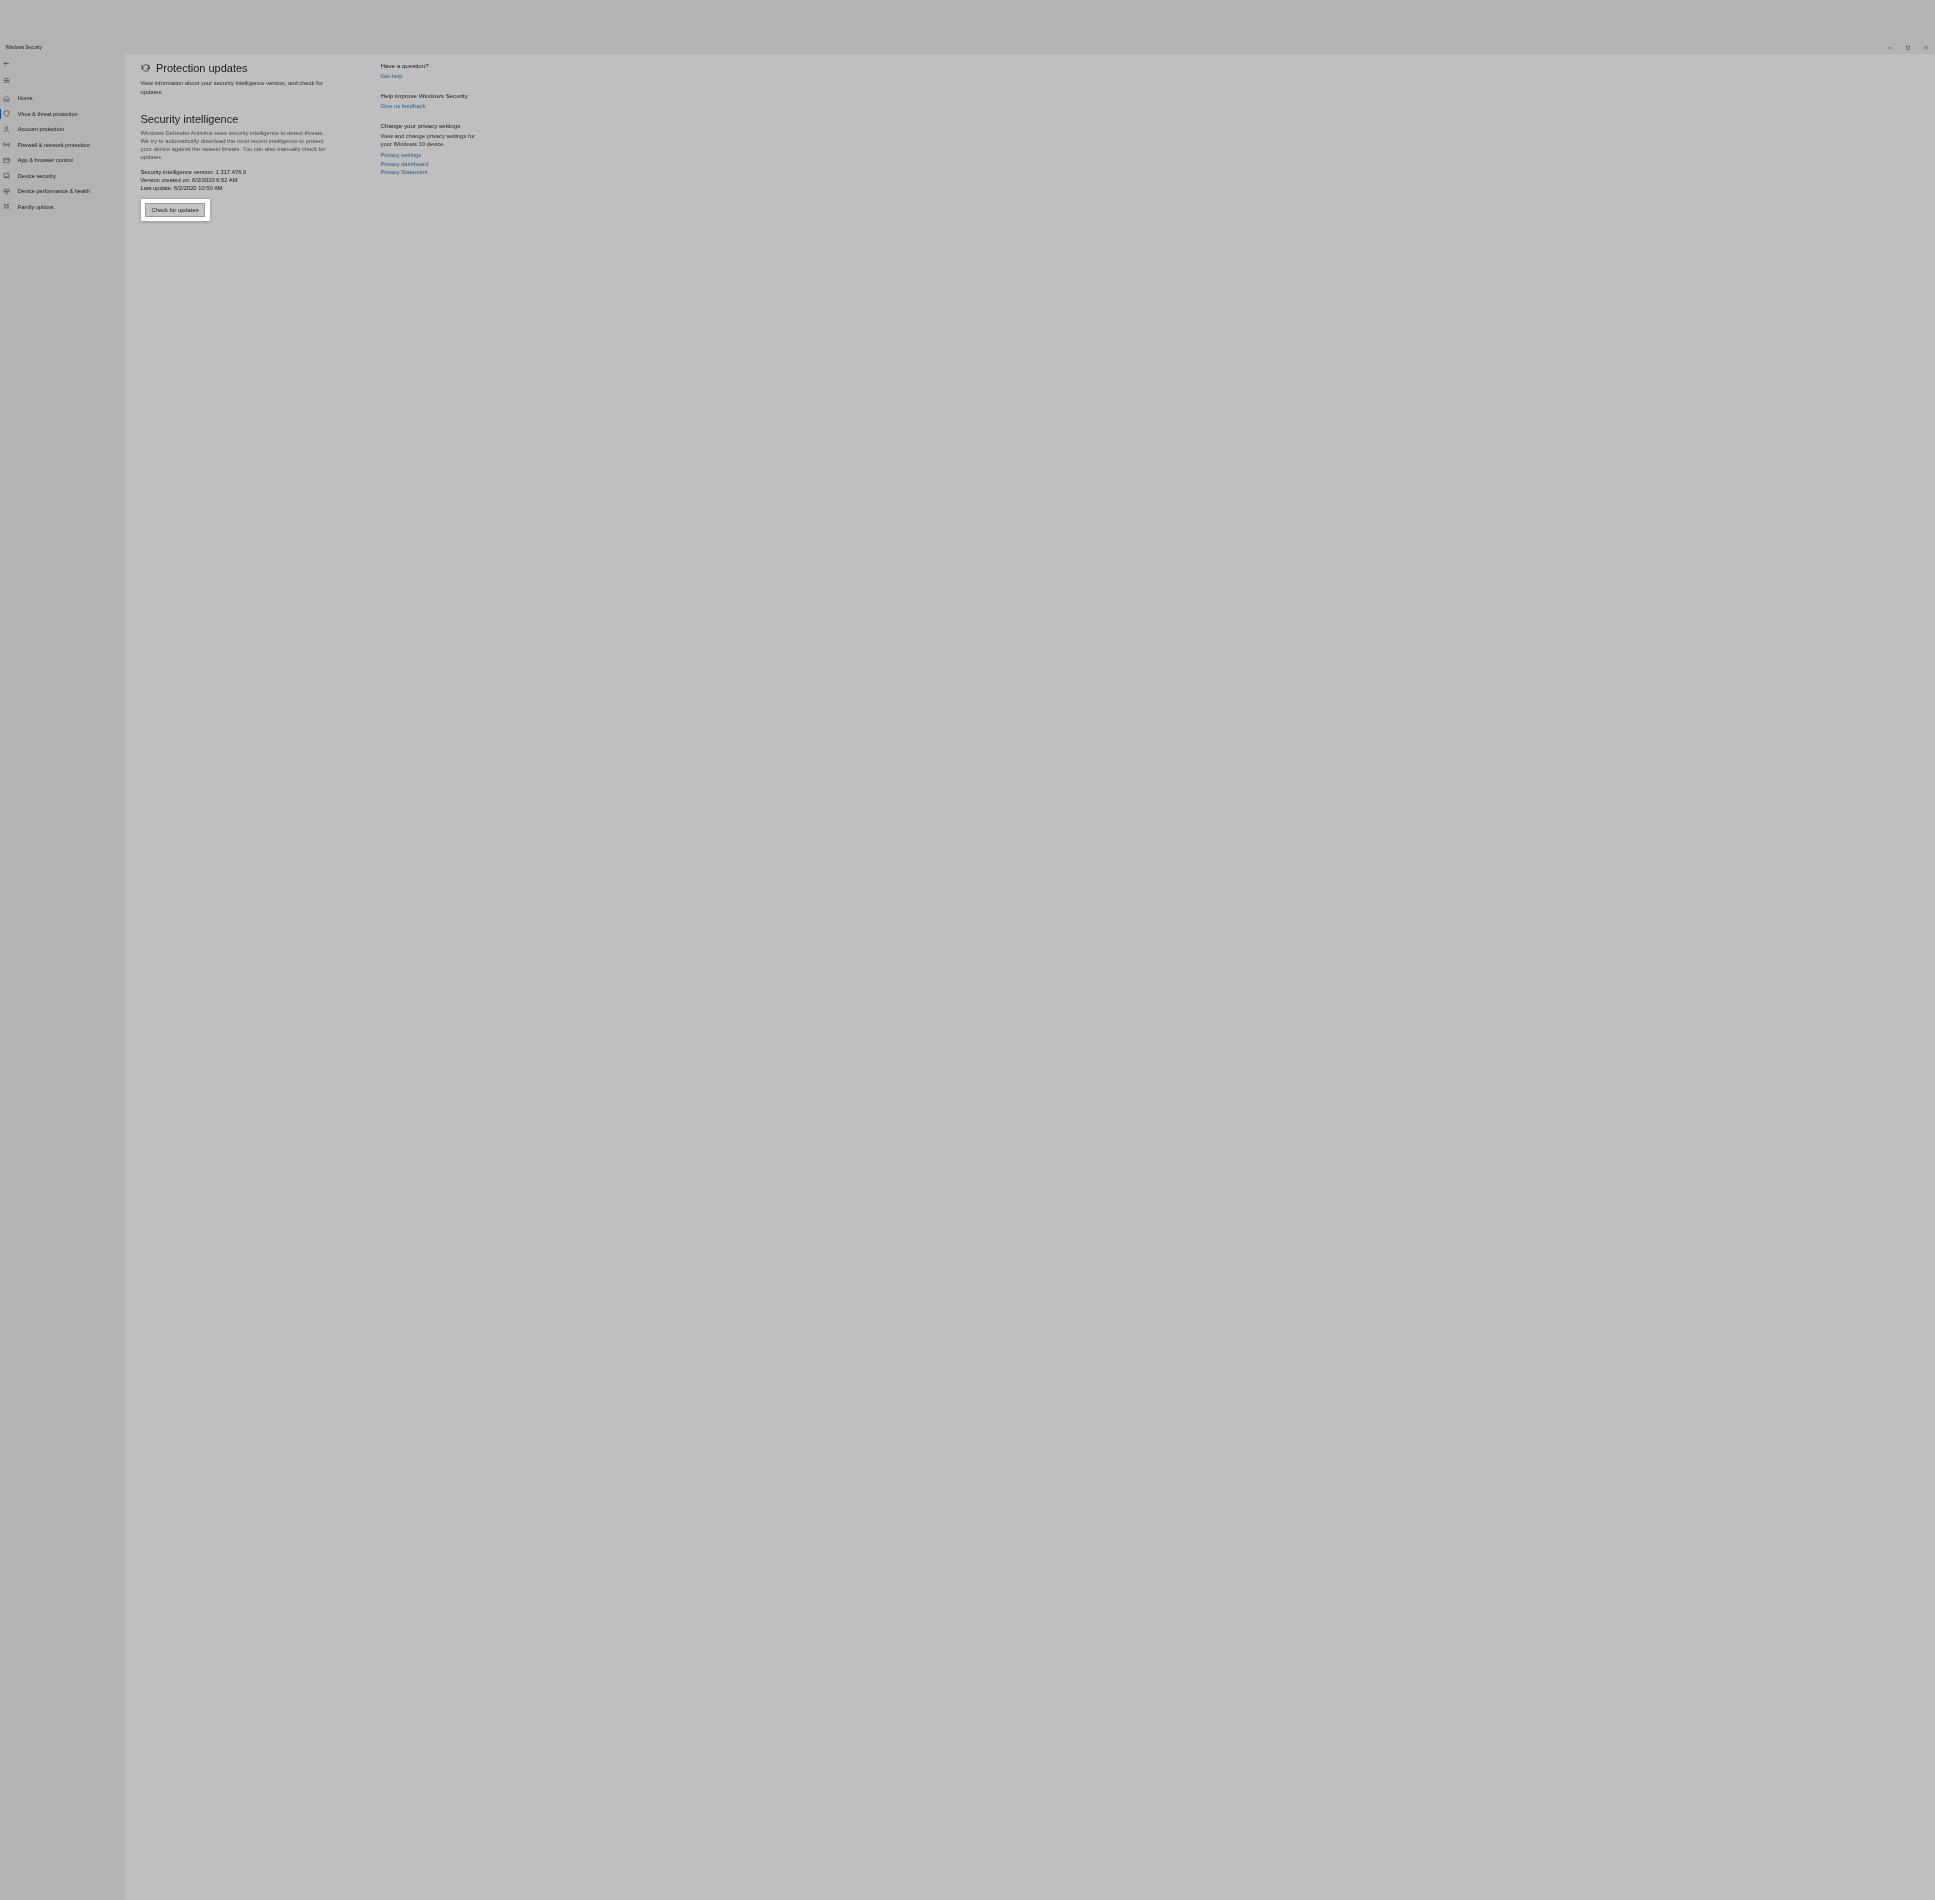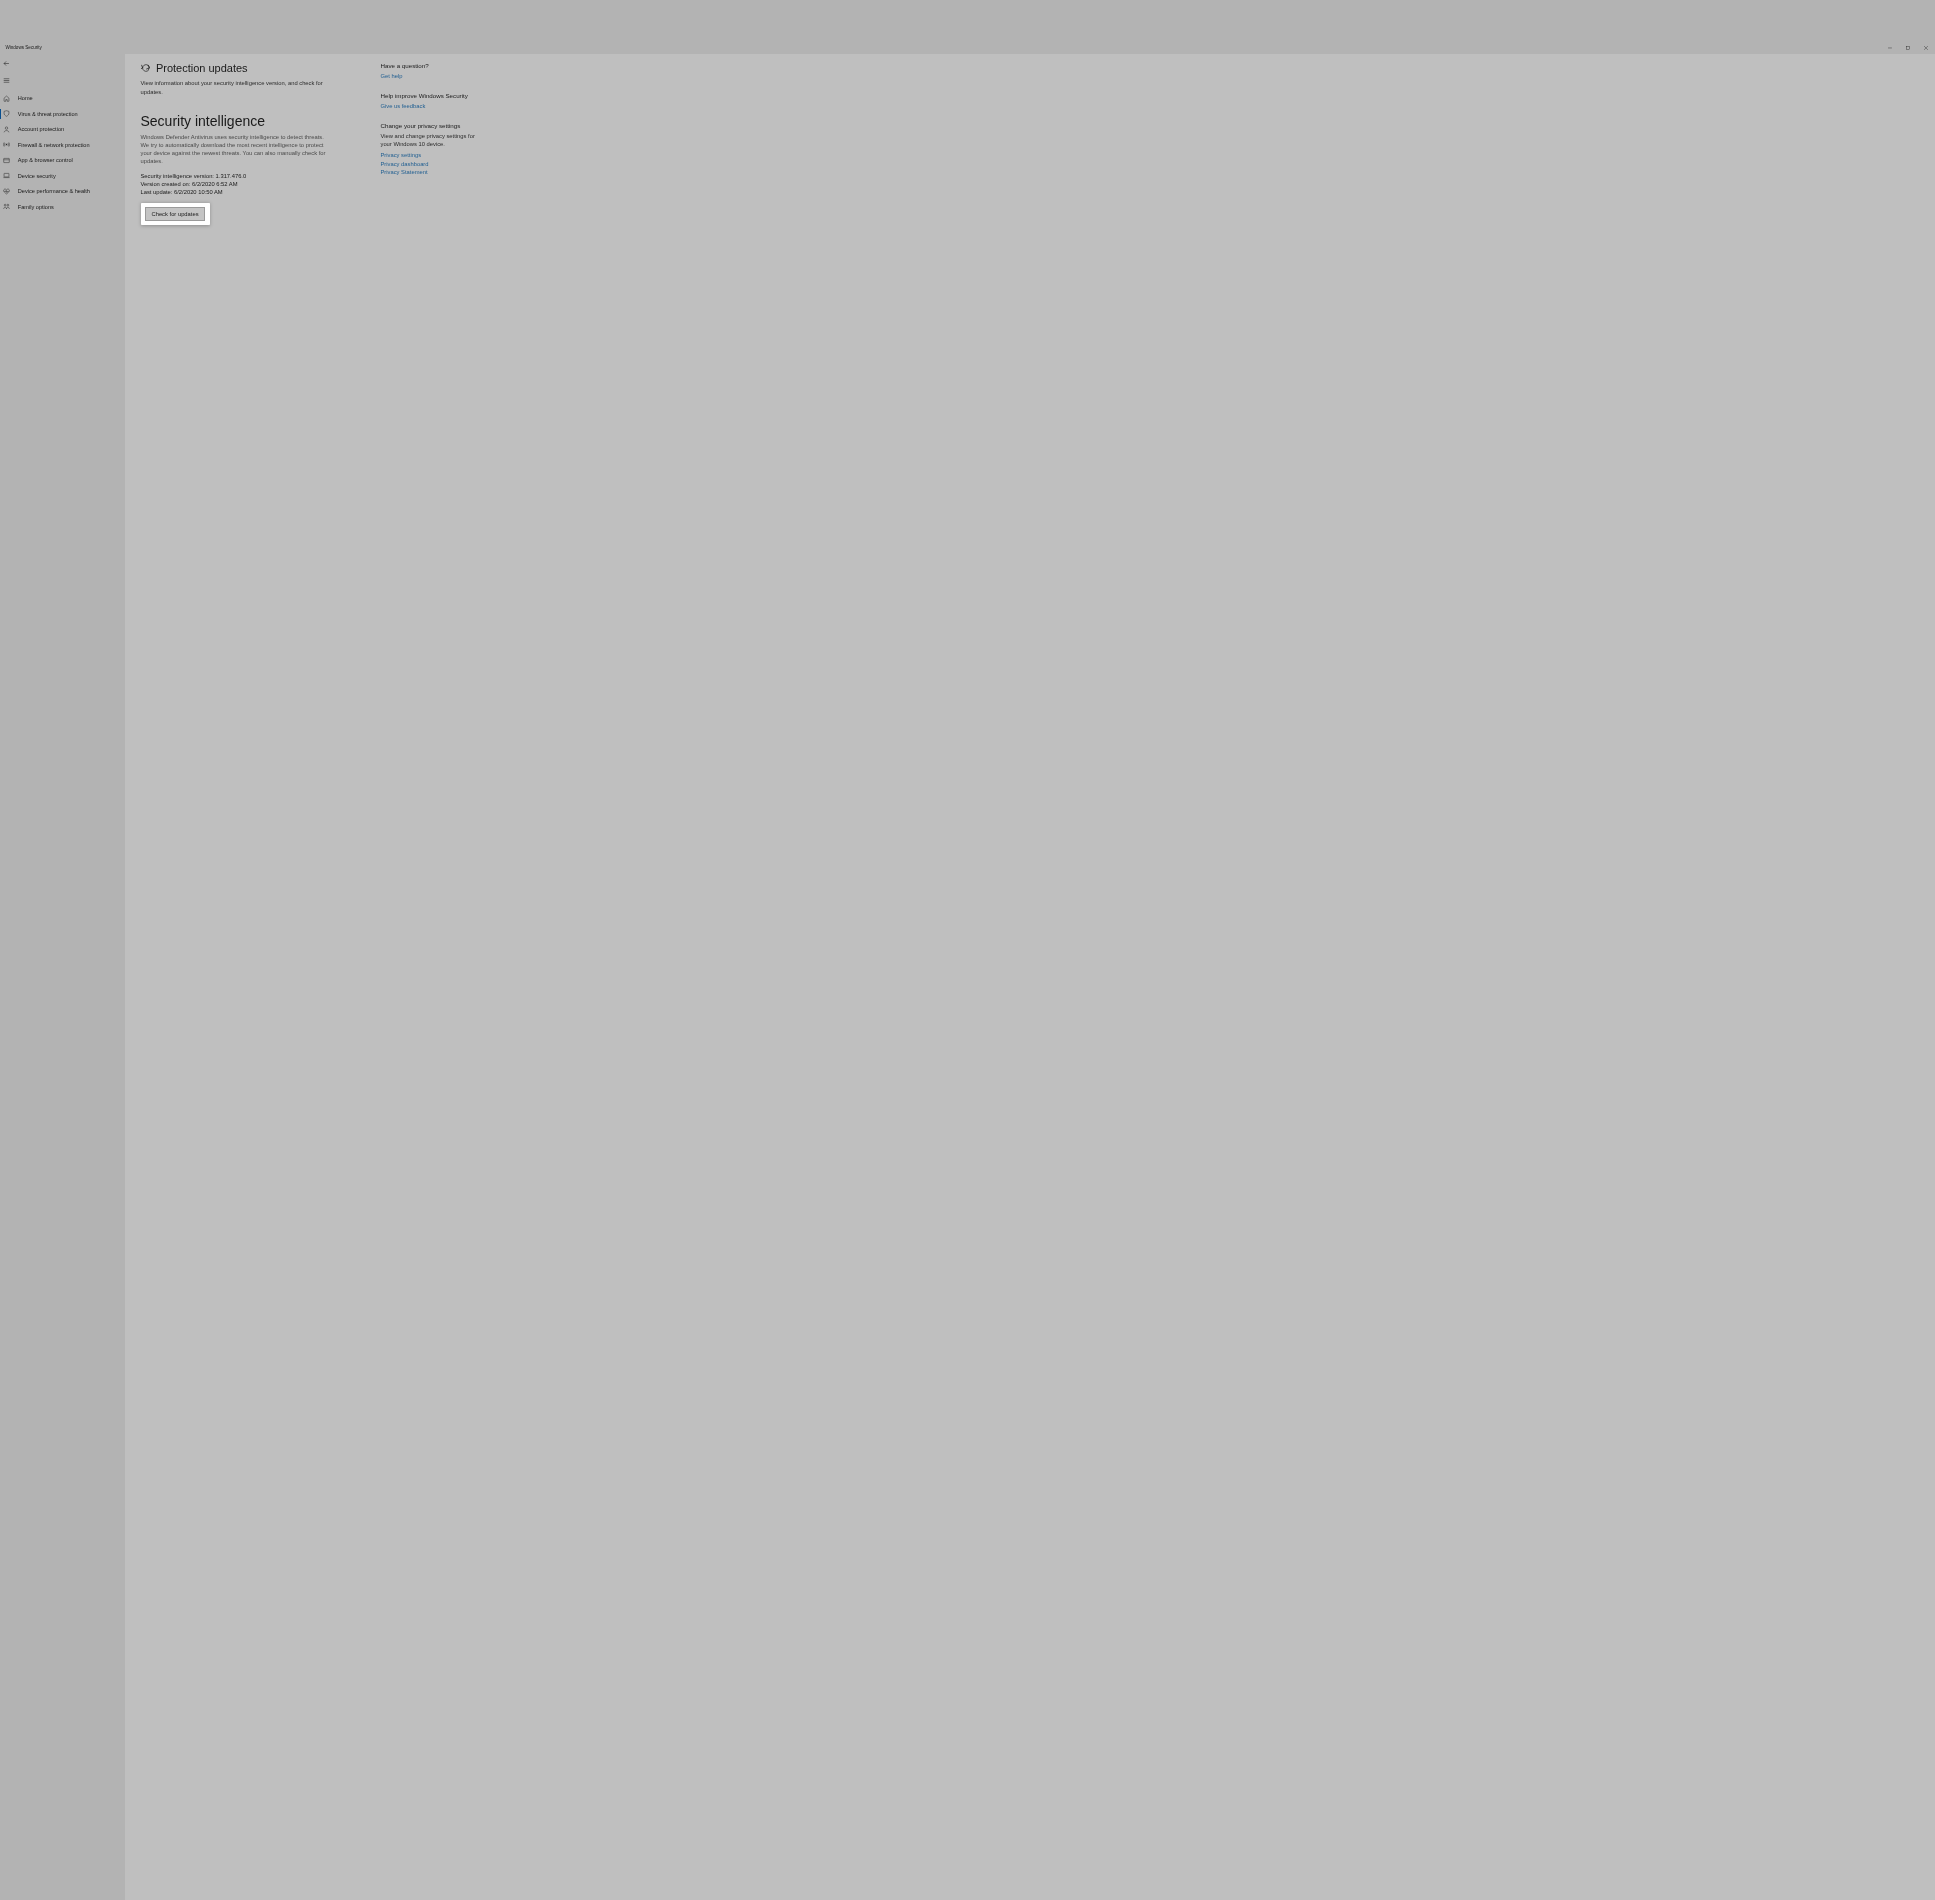--- a/index.html
+++ b/index.html
@@ -138,21 +138,21 @@
   .page-sub {
     color: #2b2b2b;
     font-size: 5.8px;
     line-height: 1.4;
     margin-bottom: 17px;
     max-width: 190px;
   }
 
   .section h2 {
     font-weight: 400;
-    font-size: 14px;
+    font-size: 11px;
     margin-bottom: 3.9px;
     color: #1a1a1a;
   }
   .section .desc {
     color: #4a4a4a;
     font-size: 5.8px;
     line-height: 1.4;
     margin-bottom: 7px;
     max-width: 190px;
   }

